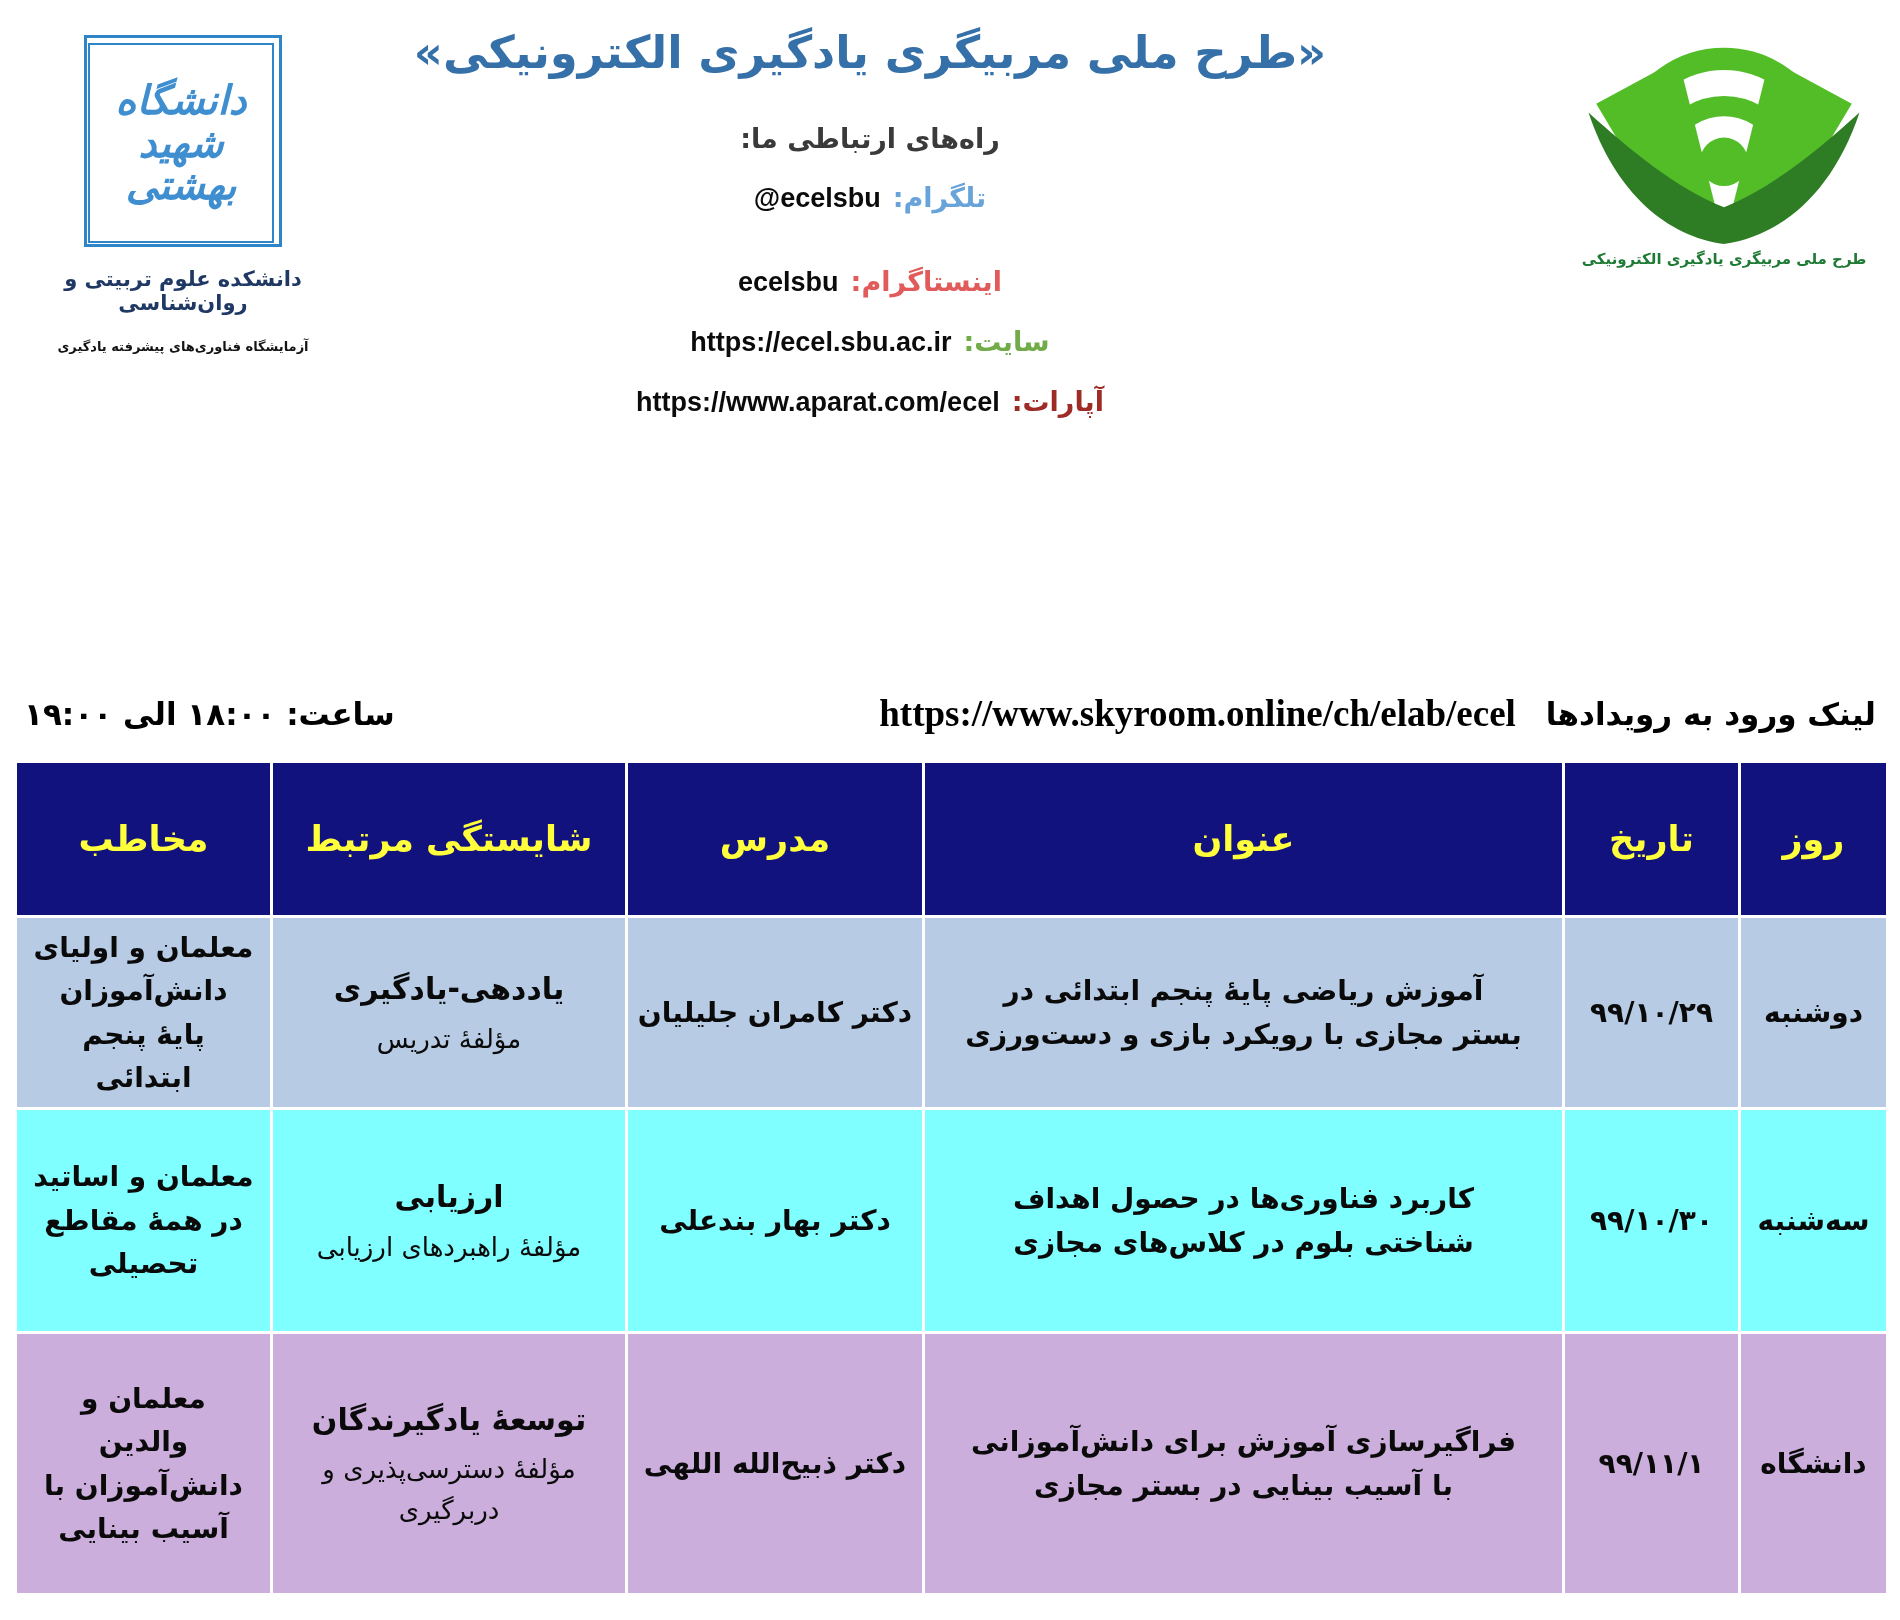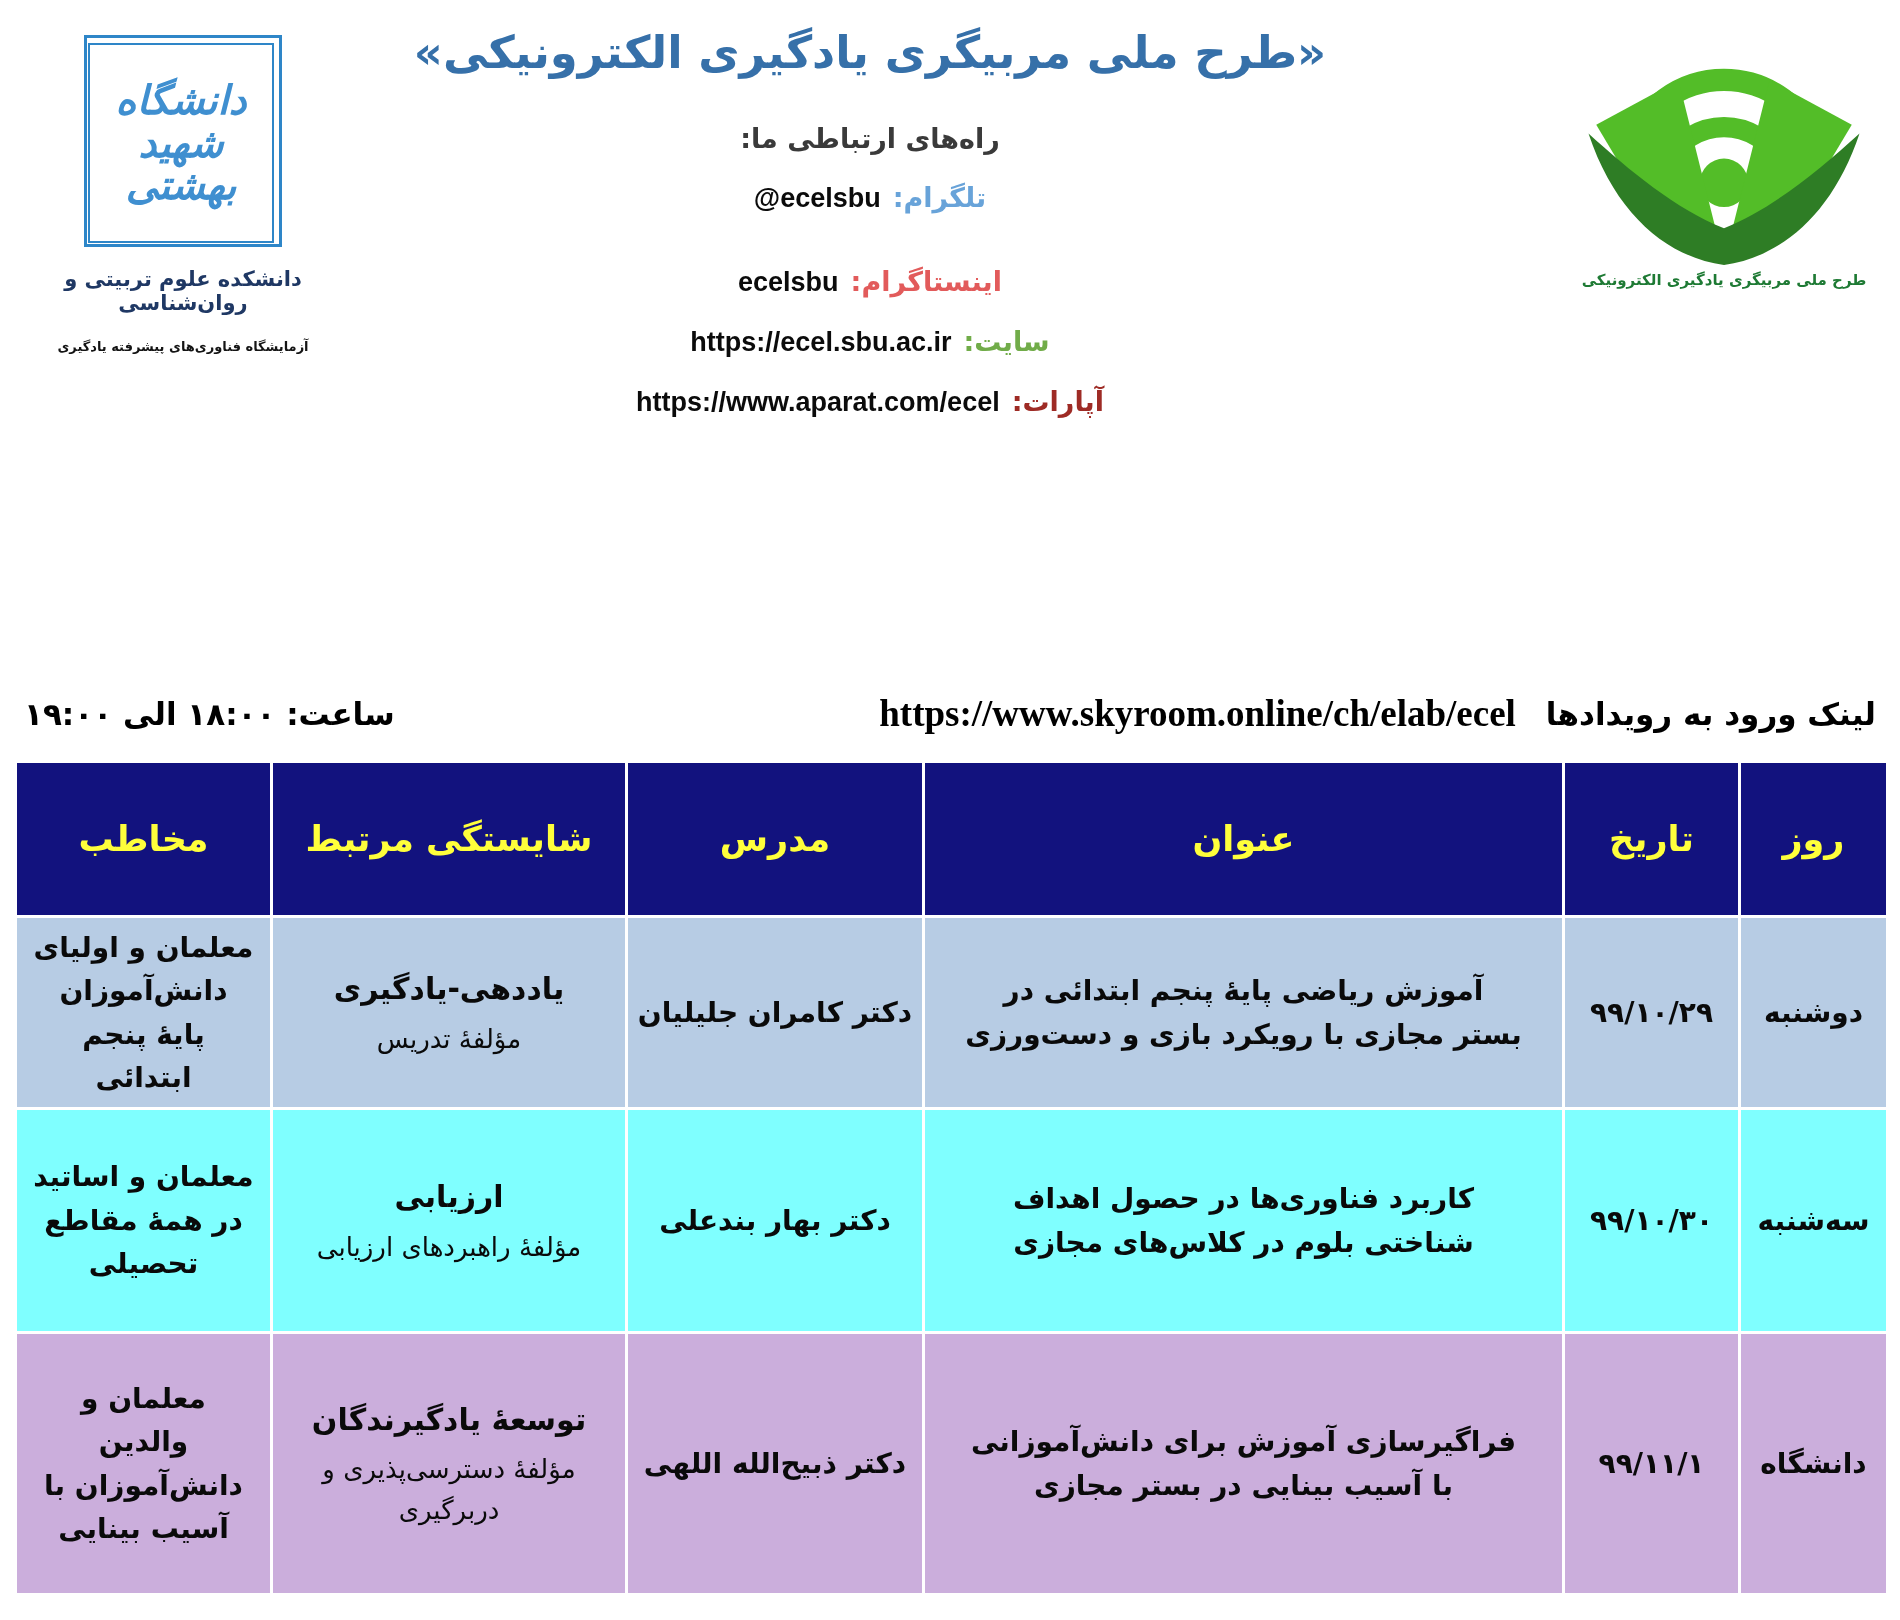--- a/index.html
+++ b/index.html
@@ -18,21 +18,21 @@
   
   .center-block{position:absolute;top:26px;left:370px;width:1000px;text-align:center;}
   .main-title{font-size:45px;font-weight:bold;color:#3670A9;}
   .subtitle{margin-top:28px;font-size:29px;font-weight:bold;color:#3670A9;}
   .contact-heading{margin-top:44px;font-size:27px;font-weight:bold;color:#3A3A3A;}
   .contact-line{margin-top:28px;font-size:27px;display:flex;justify-content:center;gap:12px;align-items:baseline;}
   .c-label{font-weight:bold;}
   .c-value{font-weight:bold;font-family:"Liberation Sans",sans-serif;color:#0B0B0B;}
 
   
-  .logo-block{position:absolute;top:25px;right:6px;width:340px;text-align:center;}
+  .logo-block{position:absolute;top:4px;right:6px;width:340px;text-align:center;}
   .logo-caption{margin-top:0;font-size:15px;font-weight:bold;}
 
   
   .link-row{position:absolute;top:692px;left:24px;right:24px;display:flex;
             justify-content:space-between;align-items:center;}
   .link-group{display:flex;gap:30px;align-items:center;}
   .link-label{font-size:31px;font-weight:bold;color:#000;}
   .link-url{font-size:37px;font-weight:bold;font-family:"Liberation Serif",serif;color:#000;}
   .time-text{font-size:31px;font-weight:bold;color:#000;}
 

